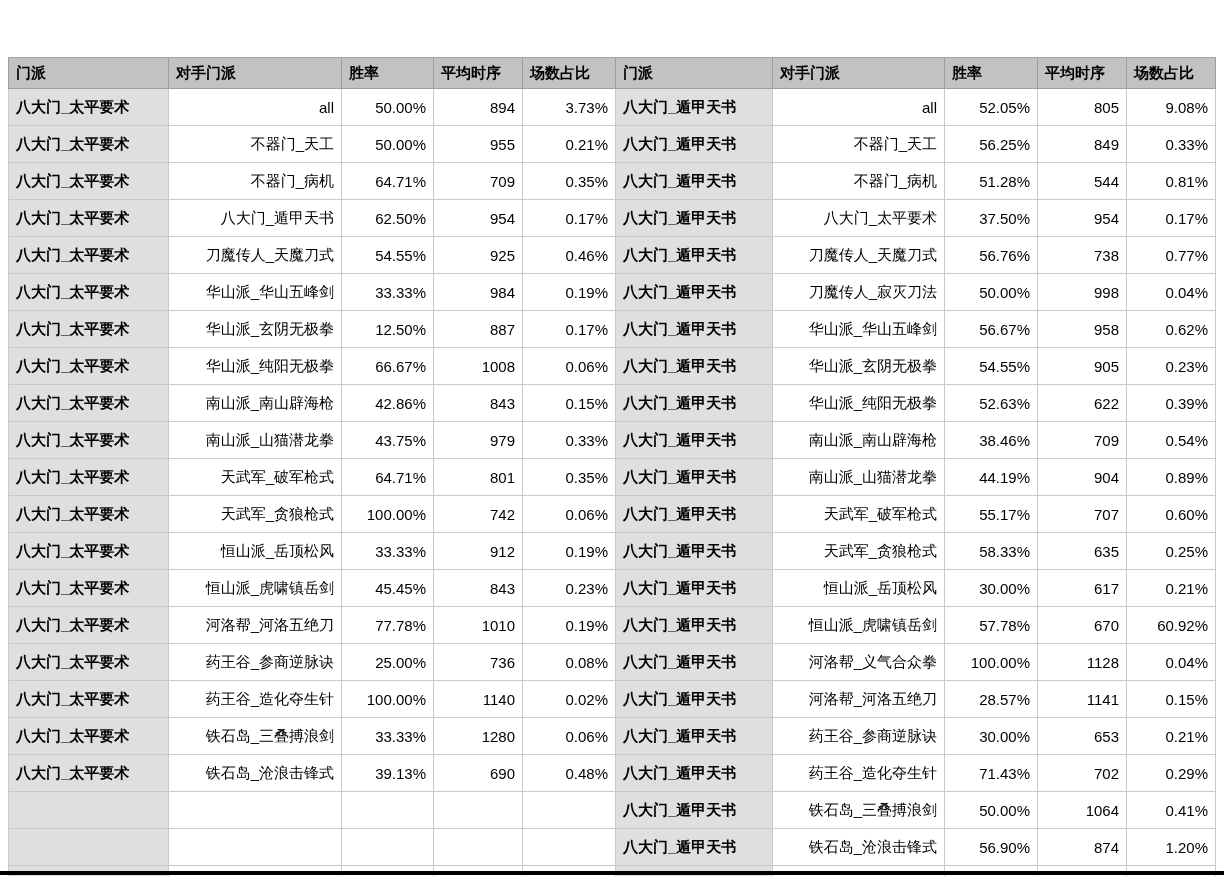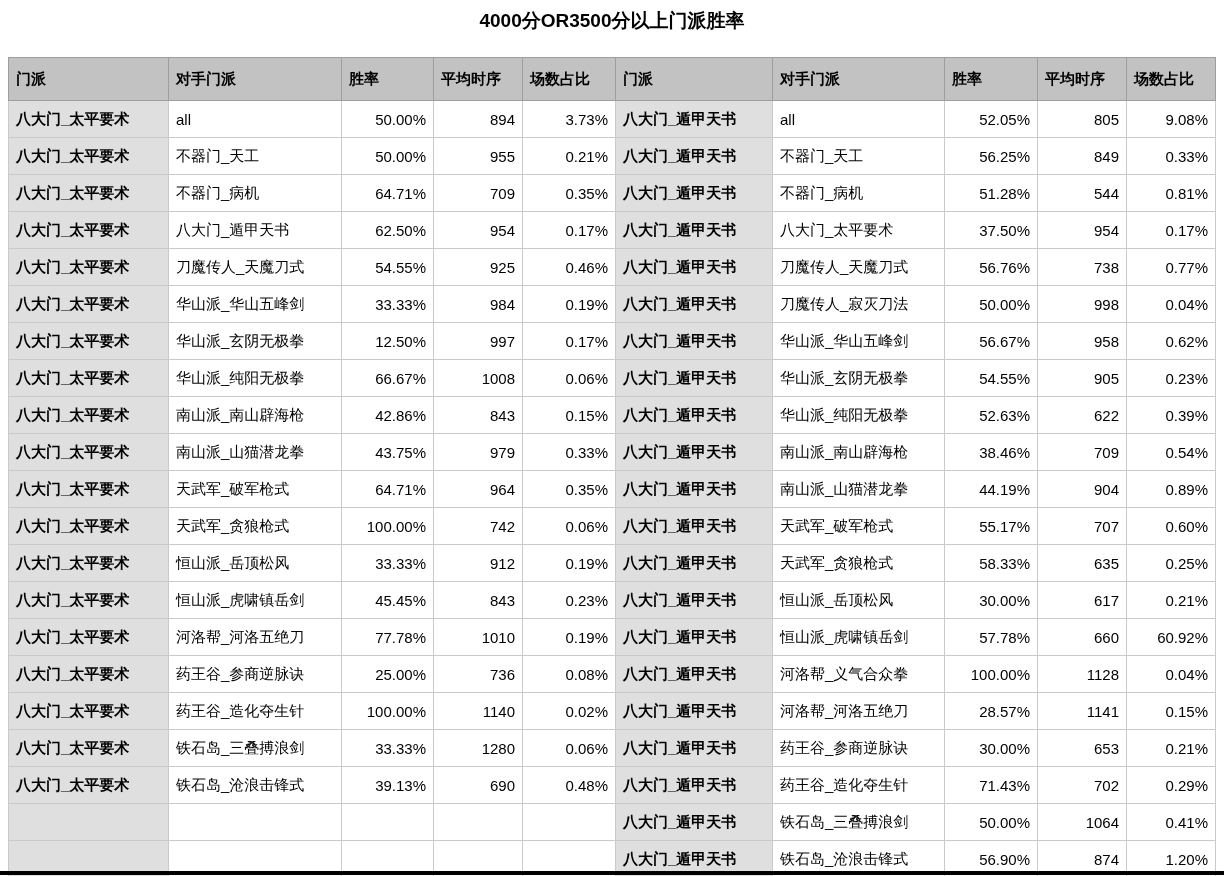--- a/index.html
+++ b/index.html
@@ -46,45 +46,44 @@
     font-size: 15px;
     overflow: hidden;
     white-space: nowrap;
     background: var(--cell_bg);
   }
   .grid thead th {
     background: var(--header_bg);
     border-color: var(--header_line);
     text-align: left;
     font-weight: bold;
-    height: 43px;
+    height: 31px;
   }
   .grid tbody tr { height: 37px; }
   .grid td.sect-cell {
     background: var(--sect_col_bg);
     font-weight: bold;
     text-align: left;
   }
-  .grid td.opponent-cell { text-align: left; }
+  .grid td.opponent-cell { text-align: right; }
   .grid td.num { text-align: right; }
   .bottom-line {
     position: absolute;
     left: 0;
     top: 871px;
     width: 100%;
     height: 4px;
     background: var(--divider);
     z-index: 5;
   }
 </style>
 </head>
 <body>
 
 <div class="page">
-  <div class="title">4000分OR3500分以上门派胜率</div>
 
   <table class="grid" id="table-0">
     <colgroup>
       <col style="width:160px">
         <col style="width:173px">
         <col style="width:92px">
         <col style="width:89px">
         <col style="width:93px">
     </colgroup>
     <thead>
@@ -136,21 +135,21 @@
           <td class="sect-cell">八大门_太平要术</td>
           <td class="opponent-cell">华山派_华山五峰剑</td>
           <td class="num">33.33%</td>
           <td class="num">984</td>
           <td class="num">0.19%</td>
         </tr>
         <tr>
           <td class="sect-cell">八大门_太平要术</td>
           <td class="opponent-cell">华山派_玄阴无极拳</td>
           <td class="num">12.50%</td>
-          <td class="num">997</td>
+          <td class="num">887</td>
           <td class="num">0.17%</td>
         </tr>
         <tr>
           <td class="sect-cell">八大门_太平要术</td>
           <td class="opponent-cell">华山派_纯阳无极拳</td>
           <td class="num">66.67%</td>
           <td class="num">1008</td>
           <td class="num">0.06%</td>
         </tr>
         <tr>
@@ -164,21 +163,21 @@
           <td class="sect-cell">八大门_太平要术</td>
           <td class="opponent-cell">南山派_山猫潜龙拳</td>
           <td class="num">43.75%</td>
           <td class="num">979</td>
           <td class="num">0.33%</td>
         </tr>
         <tr>
           <td class="sect-cell">八大门_太平要术</td>
           <td class="opponent-cell">天武军_破军枪式</td>
           <td class="num">64.71%</td>
-          <td class="num">964</td>
+          <td class="num">801</td>
           <td class="num">0.35%</td>
         </tr>
         <tr>
           <td class="sect-cell">八大门_太平要术</td>
           <td class="opponent-cell">天武军_贪狼枪式</td>
           <td class="num">100.00%</td>
           <td class="num">742</td>
           <td class="num">0.06%</td>
         </tr>
         <tr>
@@ -367,21 +366,21 @@
           <td class="sect-cell">八大门_遁甲天书</td>
           <td class="opponent-cell">恒山派_岳顶松风</td>
           <td class="num">30.00%</td>
           <td class="num">617</td>
           <td class="num">0.21%</td>
         </tr>
         <tr>
           <td class="sect-cell">八大门_遁甲天书</td>
           <td class="opponent-cell">恒山派_虎啸镇岳剑</td>
           <td class="num">57.78%</td>
-          <td class="num">660</td>
+          <td class="num">670</td>
           <td class="num">60.92%</td>
         </tr>
         <tr>
           <td class="sect-cell">八大门_遁甲天书</td>
           <td class="opponent-cell">河洛帮_义气合众拳</td>
           <td class="num">100.00%</td>
           <td class="num">1128</td>
           <td class="num">0.04%</td>
         </tr>
         <tr>

